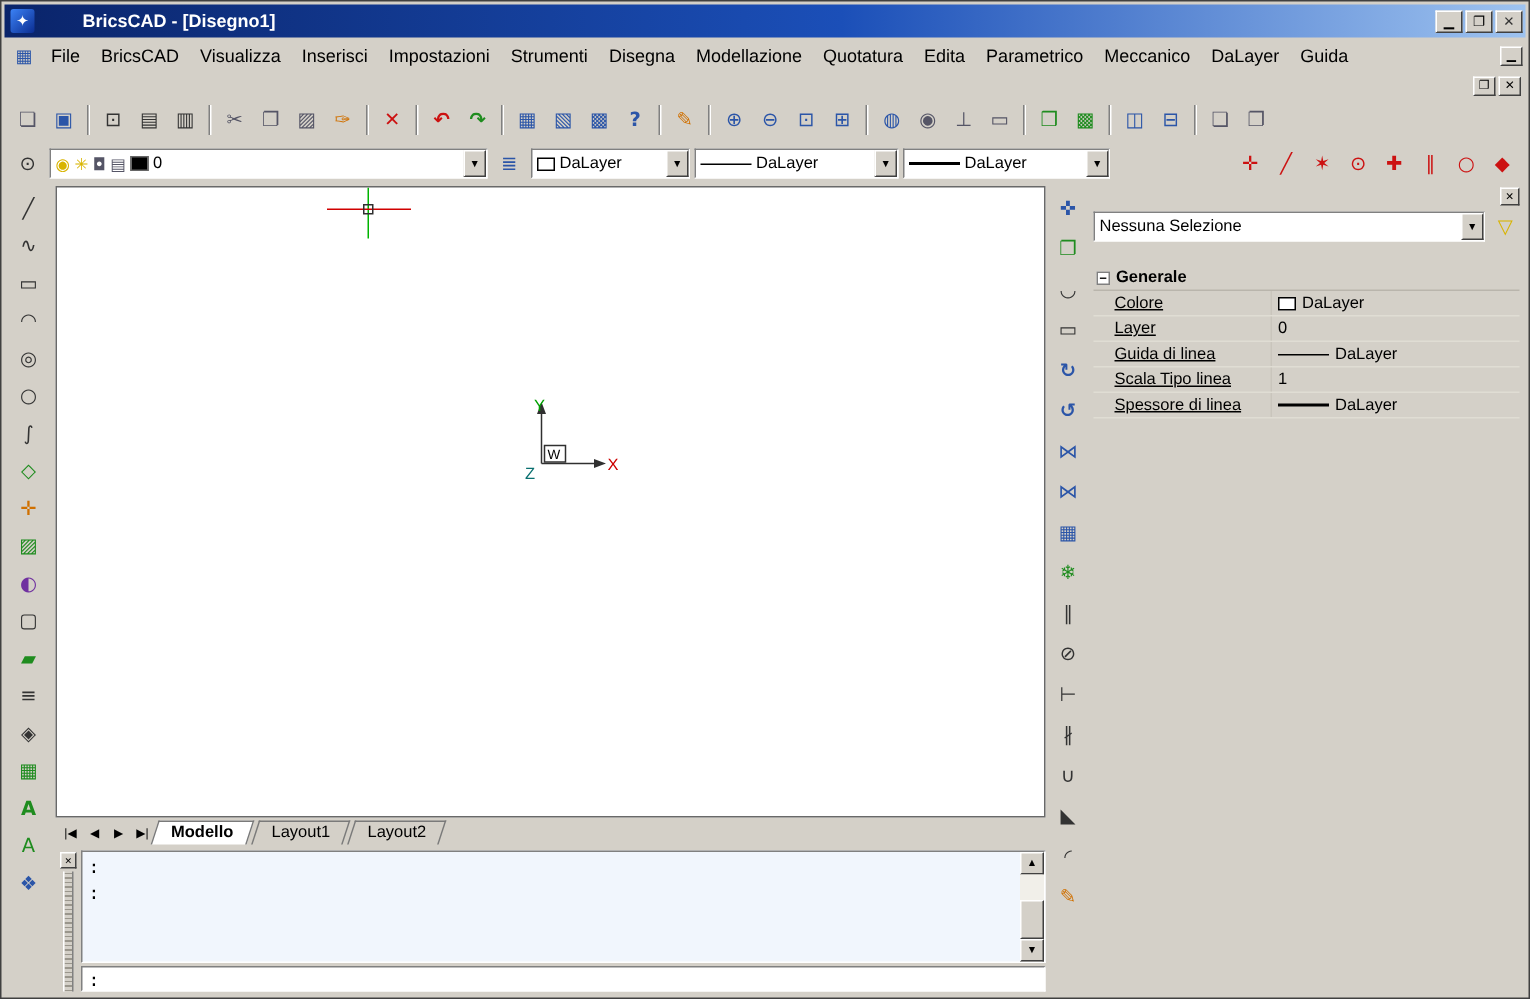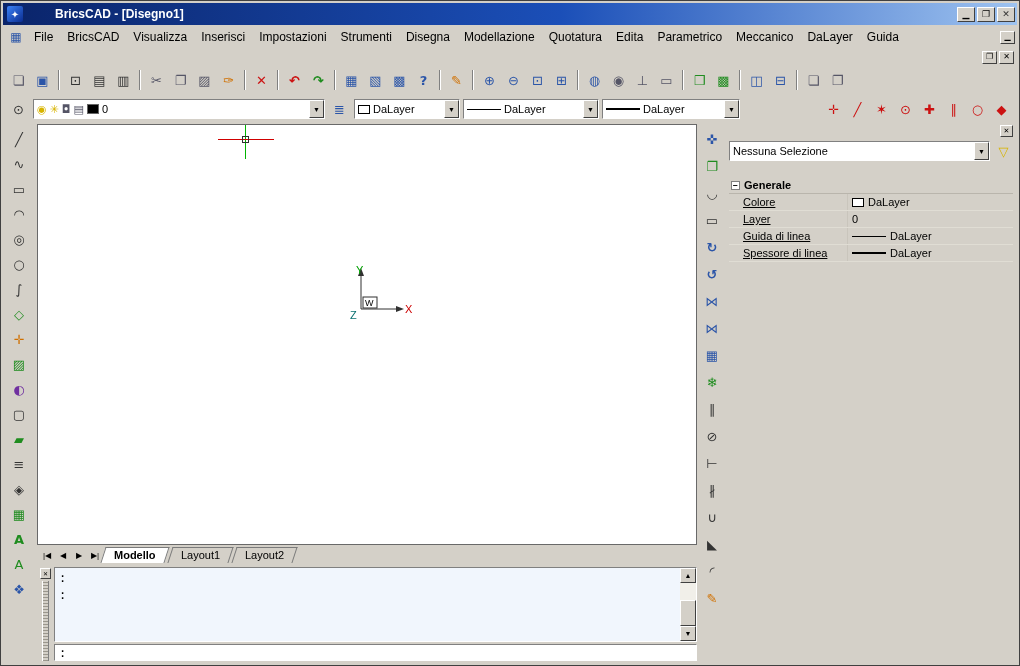--- a/index.html
+++ b/index.html
@@ -595,20 +595,26 @@
           </span>
         </div>
         <div class="pg-row">
           <span class="pg-label">Guida di linea</span>
           <span class="pg-val">
             <span class="lin"></span>
             <span>DaLayer</span>
           </span>
         </div>
         <div class="pg-row">
+          <span class="pg-label">Scala Tipo linea</span>
+          <span class="pg-val">
+            <span>1</span>
+          </span>
+        </div>
+        <div class="pg-row">
           <span class="pg-label">Spessore di linea</span>
           <span class="pg-val">
             <span class="lin thick"></span>
             <span>DaLayer</span>
           </span>
         </div>
       </div>
     </div>
   </div>
 

